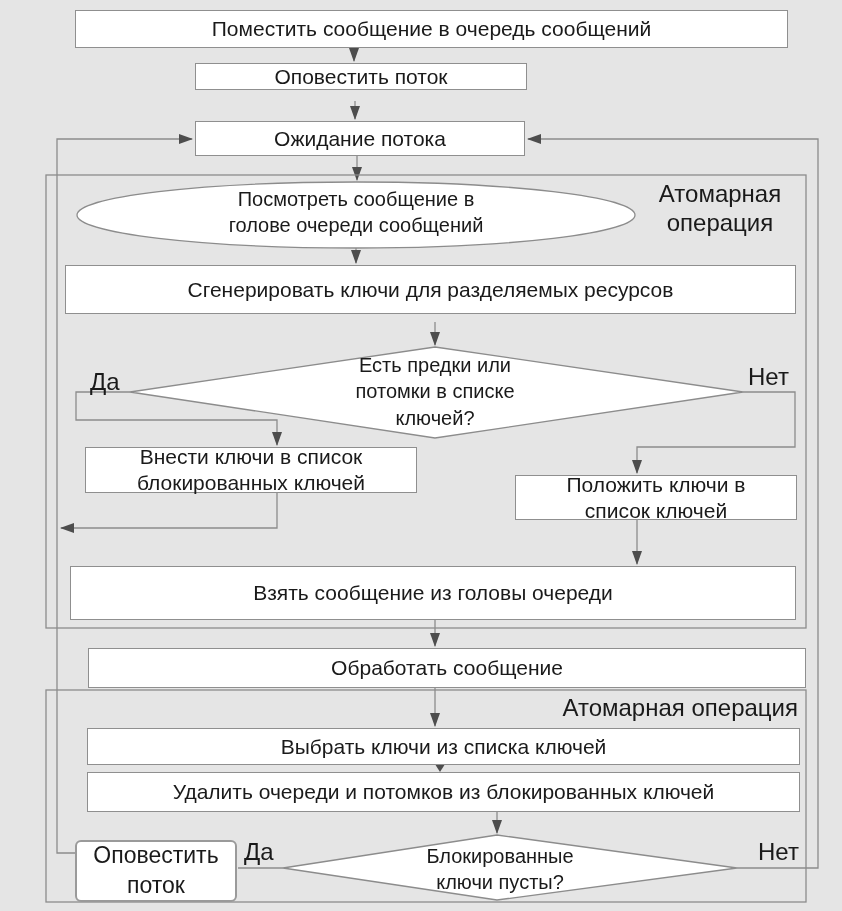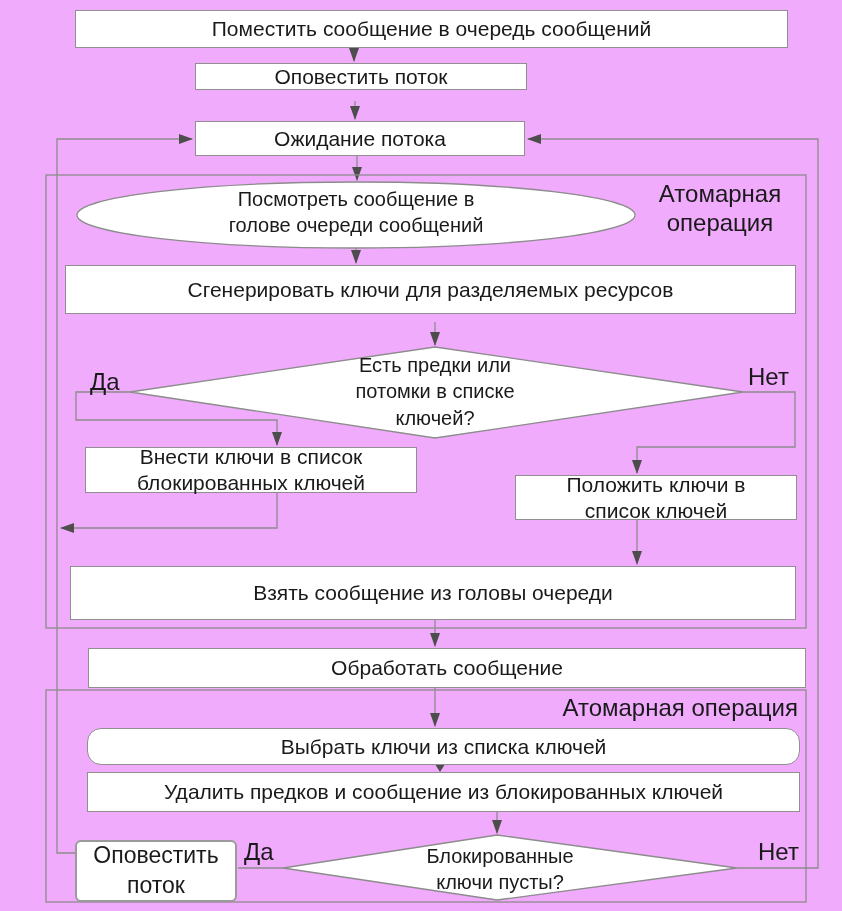--- a/index.html
+++ b/index.html
@@ -1,17 +1,17 @@
 <!DOCTYPE html>
 <html><head>
 <meta charset="utf-8">
 <style>
   html,body{margin:0;padding:0;background:#ffffff;}
   #stage{
-    position:relative;width:842px;height:911px;background:#f0abfc;
+    position:relative;width:842px;height:911px;background:#e5e5e5;
     font-family:"Liberation Sans","DejaVu Sans",sans-serif;color:#1a1a1a;
     overflow:hidden;
   }
   #wires{position:absolute;left:0;top:0;width:842px;height:911px;}
   .box{
     position:absolute;box-sizing:border-box;background:#ffffff;
     border:1px solid #8f8f8f;display:flex;flex-direction:column;
     align-items:center;justify-content:center;text-align:center;
     font-size:21px;line-height:1.22;
   }
@@ -114,26 +114,26 @@
   <div class="box" style="left:70px;top:566px;width:726px;height:54px;">
     <span>Взять сообщение из головы очереди</span>
   </div>
 
   <div class="box" style="left:88px;top:648px;width:718px;height:40px;">
     <span>Обработать сообщение</span>
   </div>
 
   <div class="lbl" style="left:556px;top:694px;width:242px;text-align:right;">Атомарная операция</div>
 
-  <div class="box" style="left:87px;top:728px;width:713px;height:37px;border-radius:14px;">
+  <div class="box" style="left:87px;top:728px;width:713px;height:37px;">
     <span>Выбрать ключи из списка ключей</span>
   </div>
 
   <div class="box" style="left:87px;top:772px;width:713px;height:40px;">
-    <span>Удалить предков и сообщение из блокированных ключей</span>
+    <span>Удалить очереди и потомков из блокированных ключей</span>
   </div>
 
   <div class="freetext" style="left:350px;top:843px;width:300px;">
     <span>Блокированные</span>
     <span>ключи пусты?</span>
   </div>
   <div class="lbl" style="left:244px;top:838px;">Да</div>
   <div class="lbl" style="left:758px;top:838px;">Нет</div>
 
   <div class="box thick" style="left:75px;top:840px;width:162px;height:62px;">

